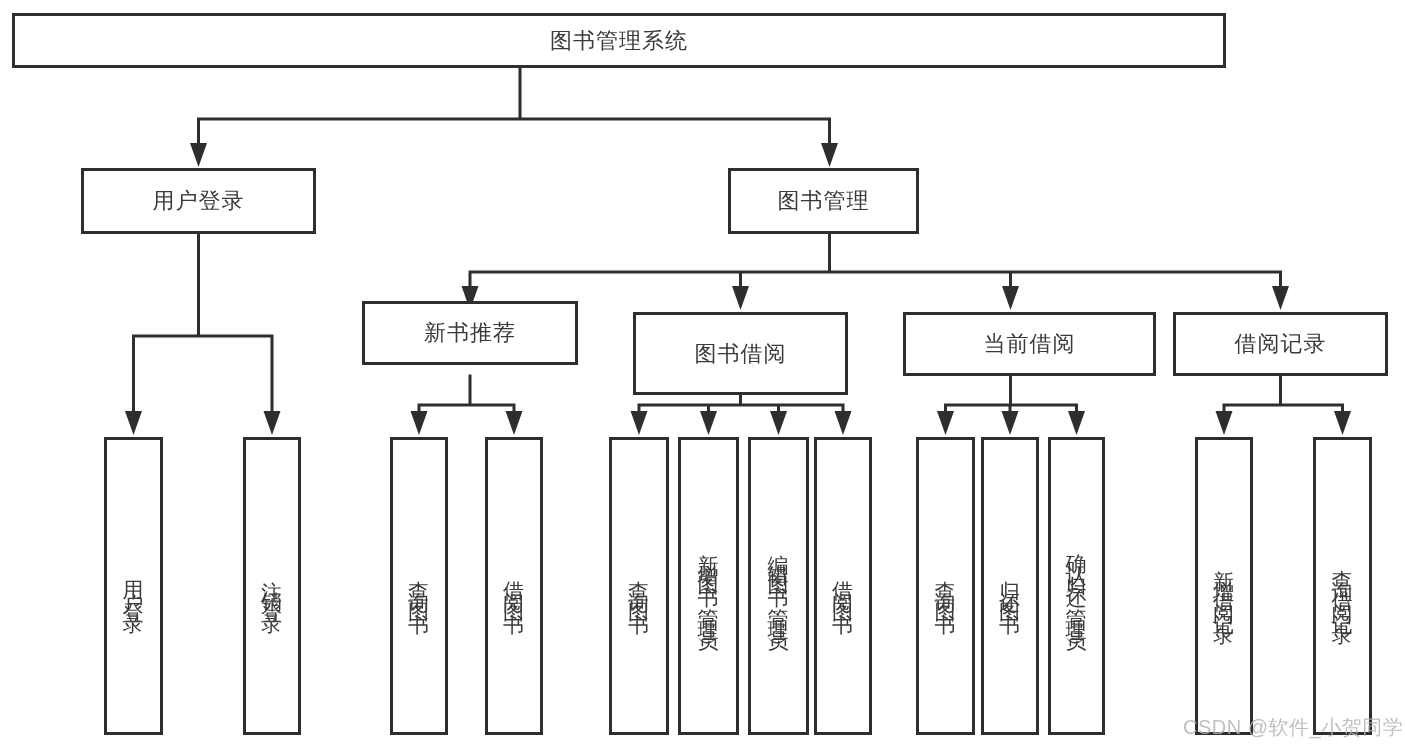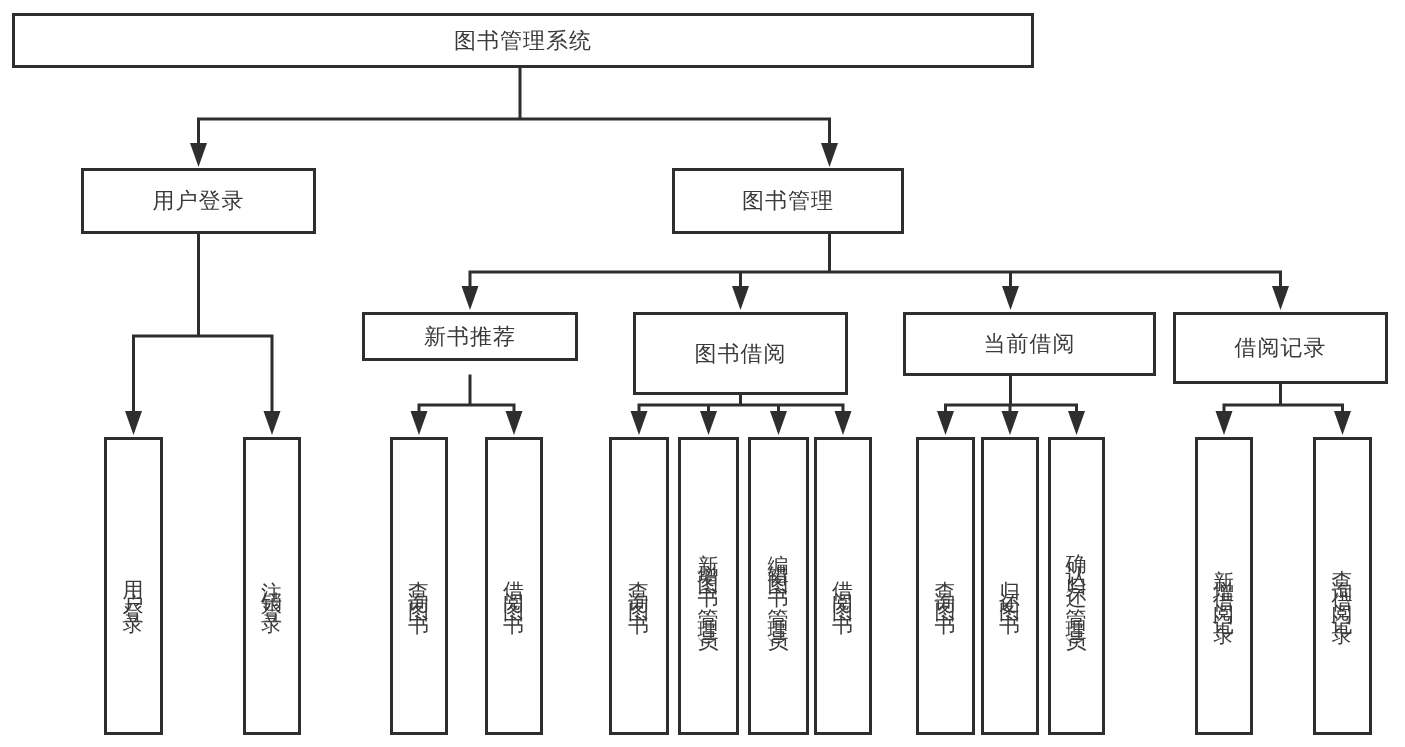--- a/index.html
+++ b/index.html
@@ -86,42 +86,43 @@
       <polygon points="770,411 787,411 778.5,435"></polygon>
       <polygon points="834.5,411 851.5,411 843,435"></polygon>
       <polygon points="937,411 954,411 945.5,435"></polygon>
       <polygon points="1001.5,411 1018.5,411 1010,435"></polygon>
       <polygon points="1068,411 1085,411 1076.5,435"></polygon>
       <polygon points="1215.5,411 1232.5,411 1224,435"></polygon>
       <polygon points="1334,411 1351,411 1342.5,435"></polygon>
     </g>
   </svg>
 
-  <div class="node" style="left:12px;top:13px;width:1022px;height:55px">图书管理系统</div>
+  <div class="node" style="left:12px;top:13px;width:1214px;height:55px">图书管理系统</div>
 
   <div class="node" style="left:81px;top:168px;width:235px;height:66px">用户登录</div>
-  <div class="node" style="left:672px;top:168px;width:232px;height:66px">图书管理</div>
+  <div class="node" style="left:728px;top:168px;width:191px;height:66px">图书管理</div>
 
-  <div class="node" style="left:362px;top:312px;width:216px;height:49px">新书推荐</div>
+  <div class="node" style="left:362px;top:301px;width:216px;height:64px">新书推荐</div>
   <div class="node" style="left:633px;top:312px;width:215px;height:83px">图书借阅</div>
   <div class="node" style="left:903px;top:312px;width:253px;height:64px">当前借阅</div>
-  <div class="node" style="left:1173px;top:312px;width:215px;height:72px">借阅记录</div>
+  <div class="node" style="left:1173px;top:312px;width:215px;height:64px">借阅记录</div>
 
   <div class="node leaf" style="left:104px;top:437px;width:59px;height:298px">用户登录</div>
   <div class="node leaf" style="left:243px;top:437px;width:58px;height:298px">注销登录</div>
 
   <div class="node leaf" style="left:390px;top:437px;width:58px;height:298px">查询图书</div>
   <div class="node leaf" style="left:485px;top:437px;width:58px;height:298px">借阅图书</div>
 
   <div class="node leaf" style="left:609px;top:437px;width:60px;height:298px">查询图书</div>
   <div class="node leaf" style="left:678px;top:437px;width:61px;height:298px">新增图书（管理员）</div>
   <div class="node leaf" style="left:748px;top:437px;width:61px;height:298px">编辑图书（管理员）</div>
   <div class="node leaf" style="left:814px;top:437px;width:58px;height:298px">借阅图书</div>
 
   <div class="node leaf" style="left:916px;top:437px;width:59px;height:298px">查询图书</div>
   <div class="node leaf" style="left:981px;top:437px;width:58px;height:298px">归还图书</div>
   <div class="node leaf" style="left:1048px;top:437px;width:57px;height:298px">确认归还（管理员）</div>
 
   <div class="node leaf" style="left:1195px;top:437px;width:58px;height:298px">新增借阅记录</div>
   <div class="node leaf" style="left:1313px;top:437px;width:59px;height:298px">查询借阅记录</div>
 
+  <div class="watermark">CSDN @软件_小贺同学</div>
 
 </div>
 
 </body></html>

